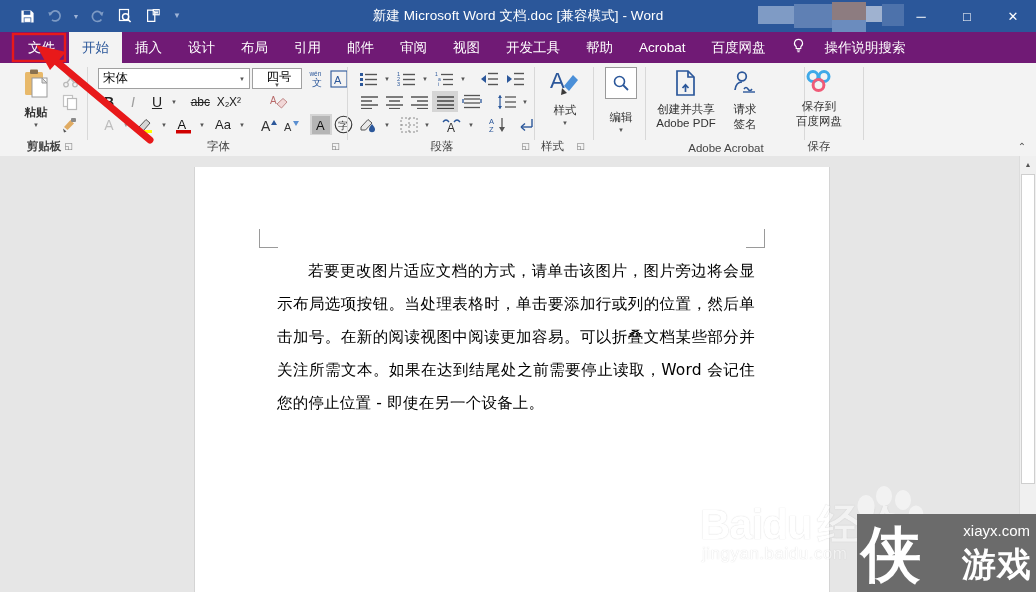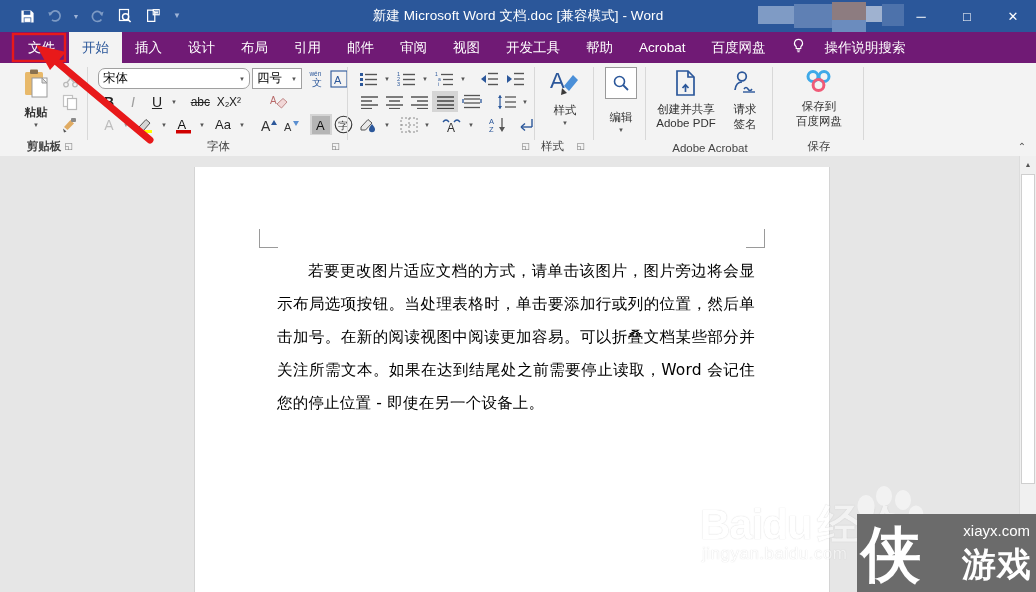--- a/index.html
+++ b/index.html
@@ -372,25 +372,25 @@
             </svg>
         </div>
       </div>
       <div class="glabel">剪贴板</div>
       <div class="dlg" style="left:62px;">◱</div>
       <div class="gsep" style="right:0;"></div>
     </div>
 
     <div class="rgroup" style="left:89px;width:259px;">
       <div class="gbody">
-        <div class="fontbox" style="left:9px;top:3px;width:152px;height:21px;border-radius:7px;">
+        <div class="fontbox" style="left:9px;top:3px;width:152px;height:21px;">
           <span class="v">宋体</span>
           <span class="dd">▼</span>
         </div>
-        <div class="sizebox" style="left:163px;top:3px;width:50px;height:21px;">
+        <div class="sizebox" style="left:163px;top:3px;width:50px;height:21px;flex-direction:column;">
           <span class="v">四号</span>
           <span class="dd">▼</span>
         </div>
         <div class="btn" style="left:216px;top:3px;width:21px;height:21px;">
           <svg width="20" height="19" viewBox="0 0 20 19">
               <text x="3.4" y="7" font-size="6.5" fill="#2b579a" font-family="Liberation Sans">wén</text>
               <text x="6" y="17" font-size="10" fill="#2b579a" font-family="DejaVu Sans">文</text>
             </svg>
         </div>
         <div class="btn" style="left:239px;top:3px;width:21px;height:21px;">
@@ -615,20 +615,21 @@
             </svg>
         </div>
         <div class="btn" style="left:166px;top:49px;width:24px;height:21px;">
           <svg width="18" height="17" viewBox="0 0 18 17">
               <path d="M14 3 L14 11" stroke="#2b579a" stroke-width="1.4" fill="none"></path>
               <path d="M14 11 L3 11" stroke="#2b579a" stroke-width="1.4" fill="none"></path>
               <path d="M3 11 L7 7.5 M3 11 L7 14.5" stroke="#2b579a" stroke-width="1.4" fill="none"></path>
             </svg>
         </div>
       </div>
+      <div class="glabel">段落</div>
       <div class="dlg" style="left:170px;">◱</div>
       <div class="gsep" style="right:0;"></div>
     </div>
 
     <div class="rgroup" style="left:536px;width:58px;">
       <div class="gbody">
         <div class="bigbtn" style="left:7px;top:2px;width:44px;">
           <span>
             <svg width="34" height="32" viewBox="0 0 34 32">
                 <text x="2" y="21" font-size="22" fill="#2b579a" font-family="Liberation Sans">A</text>
@@ -655,21 +656,21 @@
               </svg>
           </span>
           <span class="lbl" style="margin-top:11px;">编辑</span>
           <span class="caret" style="margin-top:2px;">▼</span>
         </div>
       </div>
 
       <div class="gsep" style="right:0;"></div>
     </div>
 
-    <div class="rgroup" style="left:647px;width:126px;">
+    <div class="rgroup" style="left:647px;width:126px;padding-left:32px;">
       <div class="gbody">
         <div class="bigbtn" style="left:4px;top:3px;width:70px;">
           <span>
             <svg width="30" height="30" viewBox="0 0 30 30">
                 <path d="M6 3 h11 l6 6 v18 H6z" fill="none" stroke="#2b579a" stroke-width="1.7"></path>
                 <path d="M17 3 v6 h6" fill="none" stroke="#2b579a" stroke-width="1.7"></path>
                 <path d="M14.5 24 v-7 M11.5 20 L14.5 16.8 L17.5 20" fill="none" stroke="#2b579a" stroke-width="1.7"></path>
               </svg>
           </span>
           <span class="lbl">创建并共享</span>

